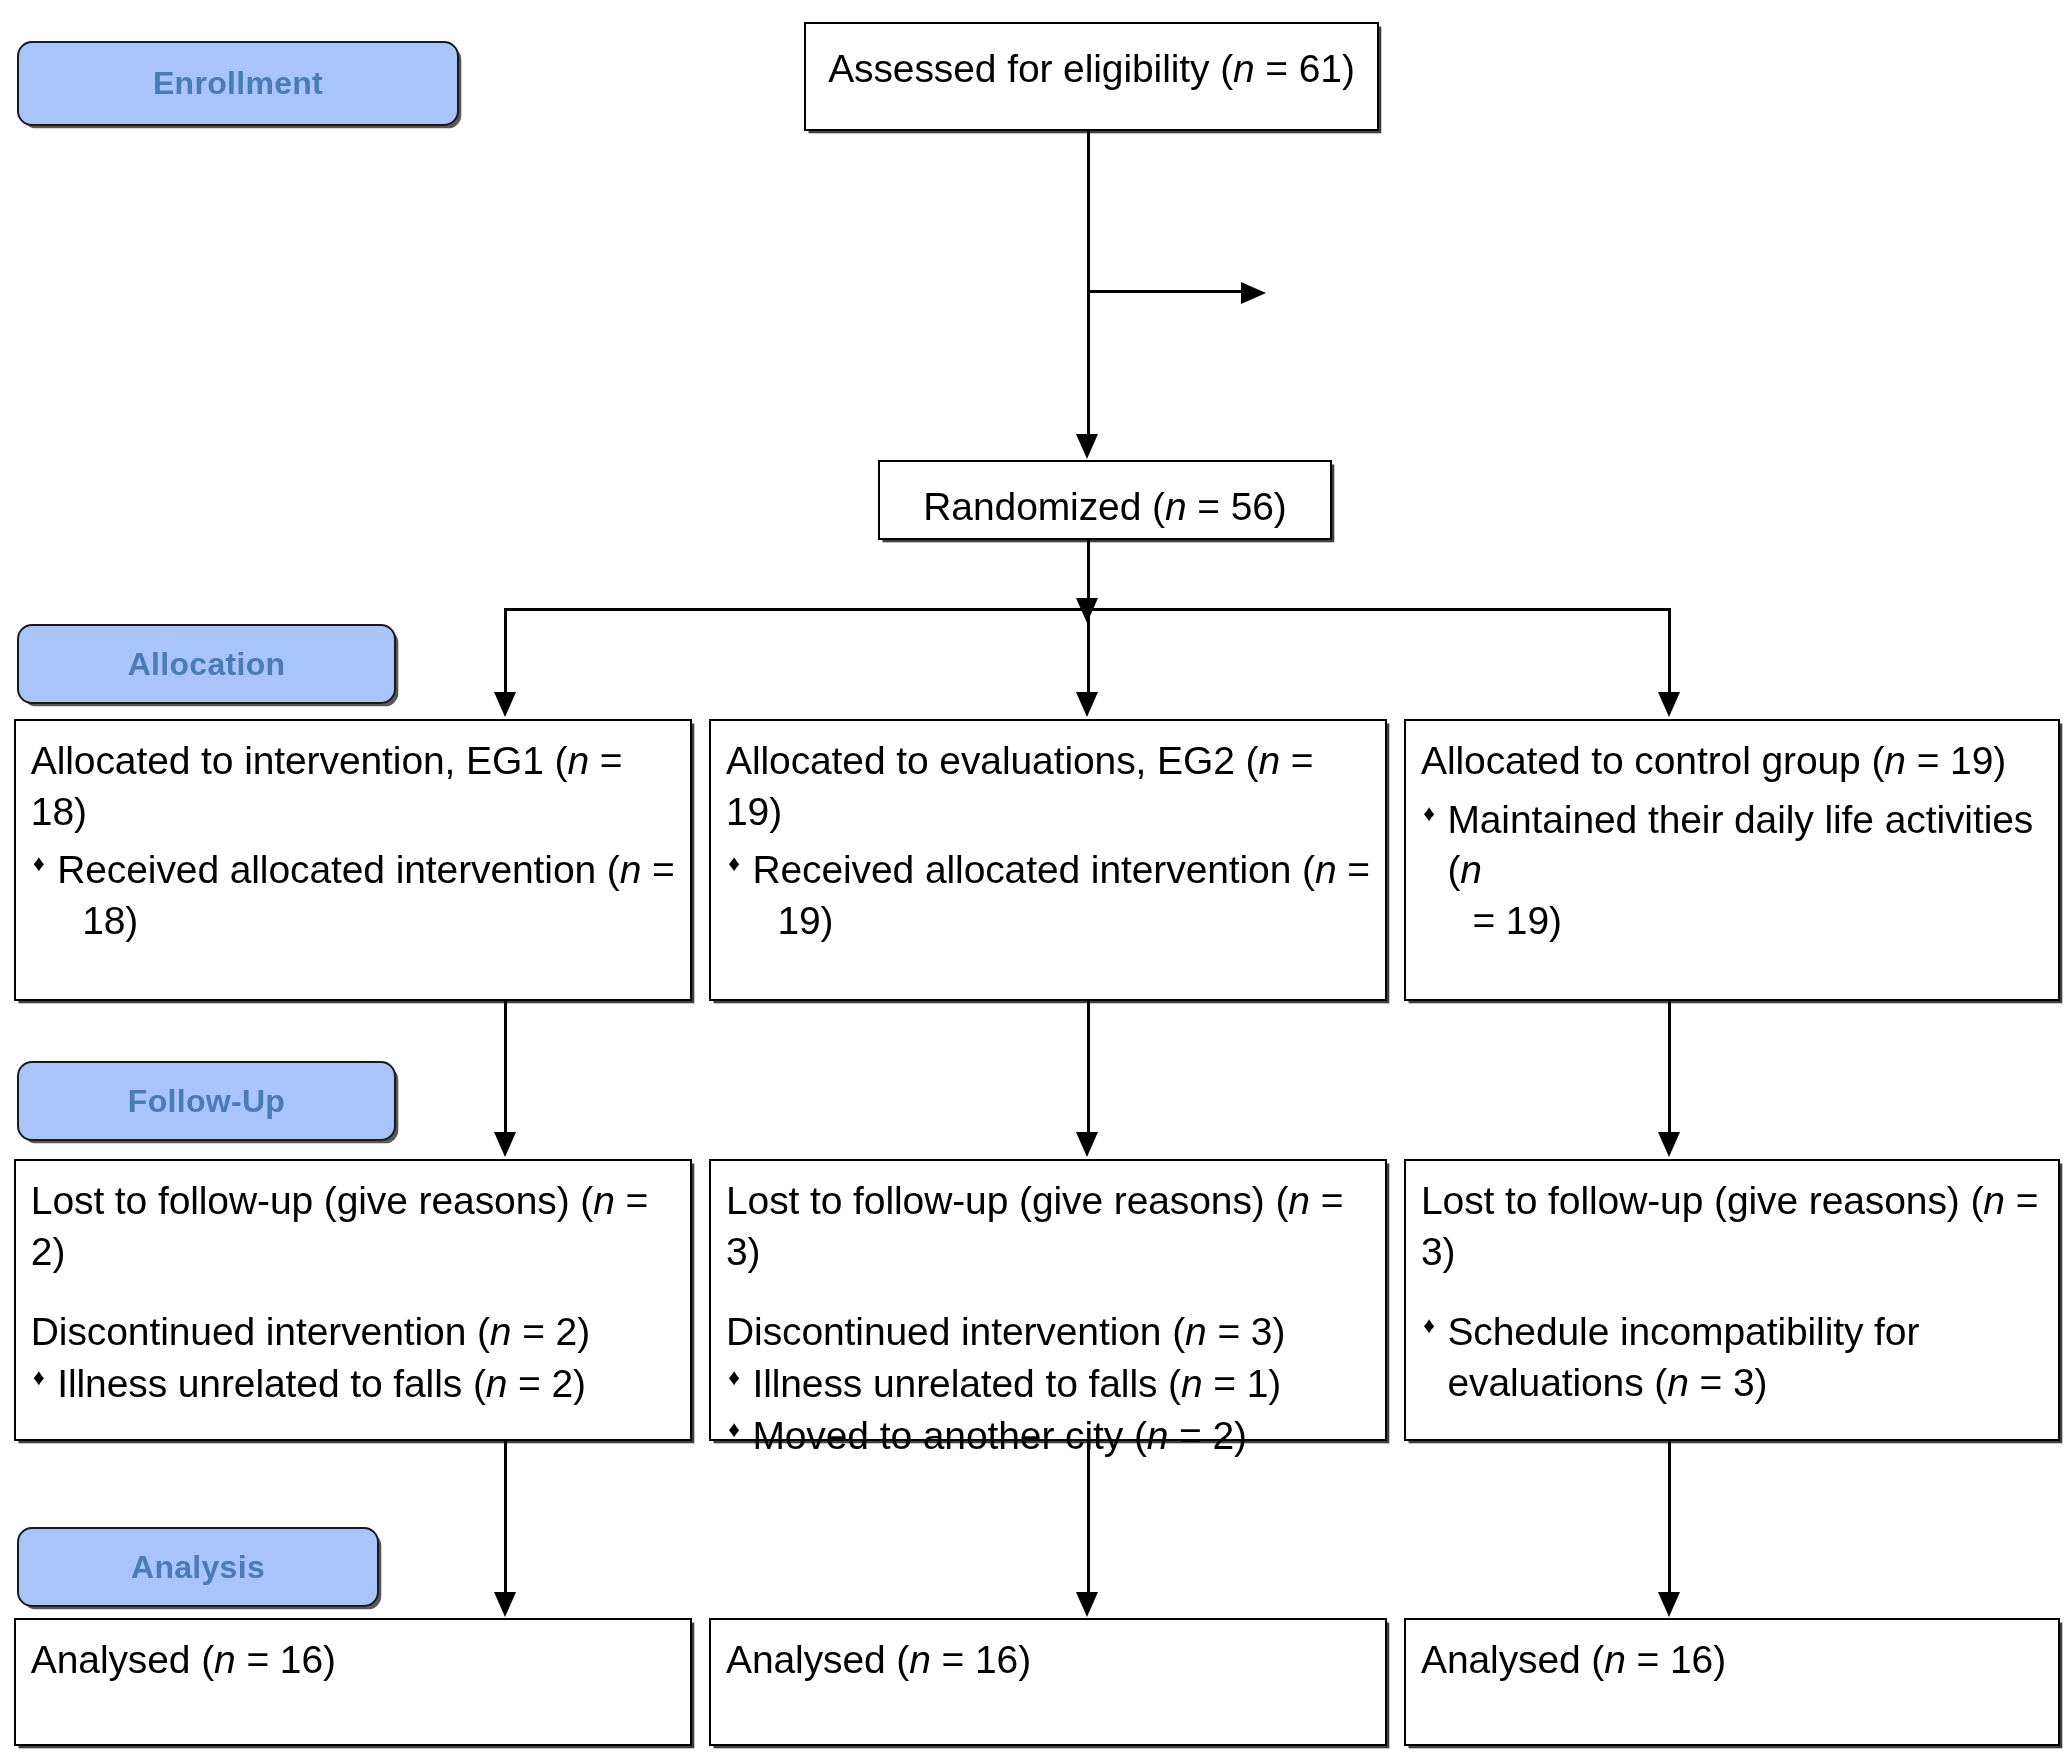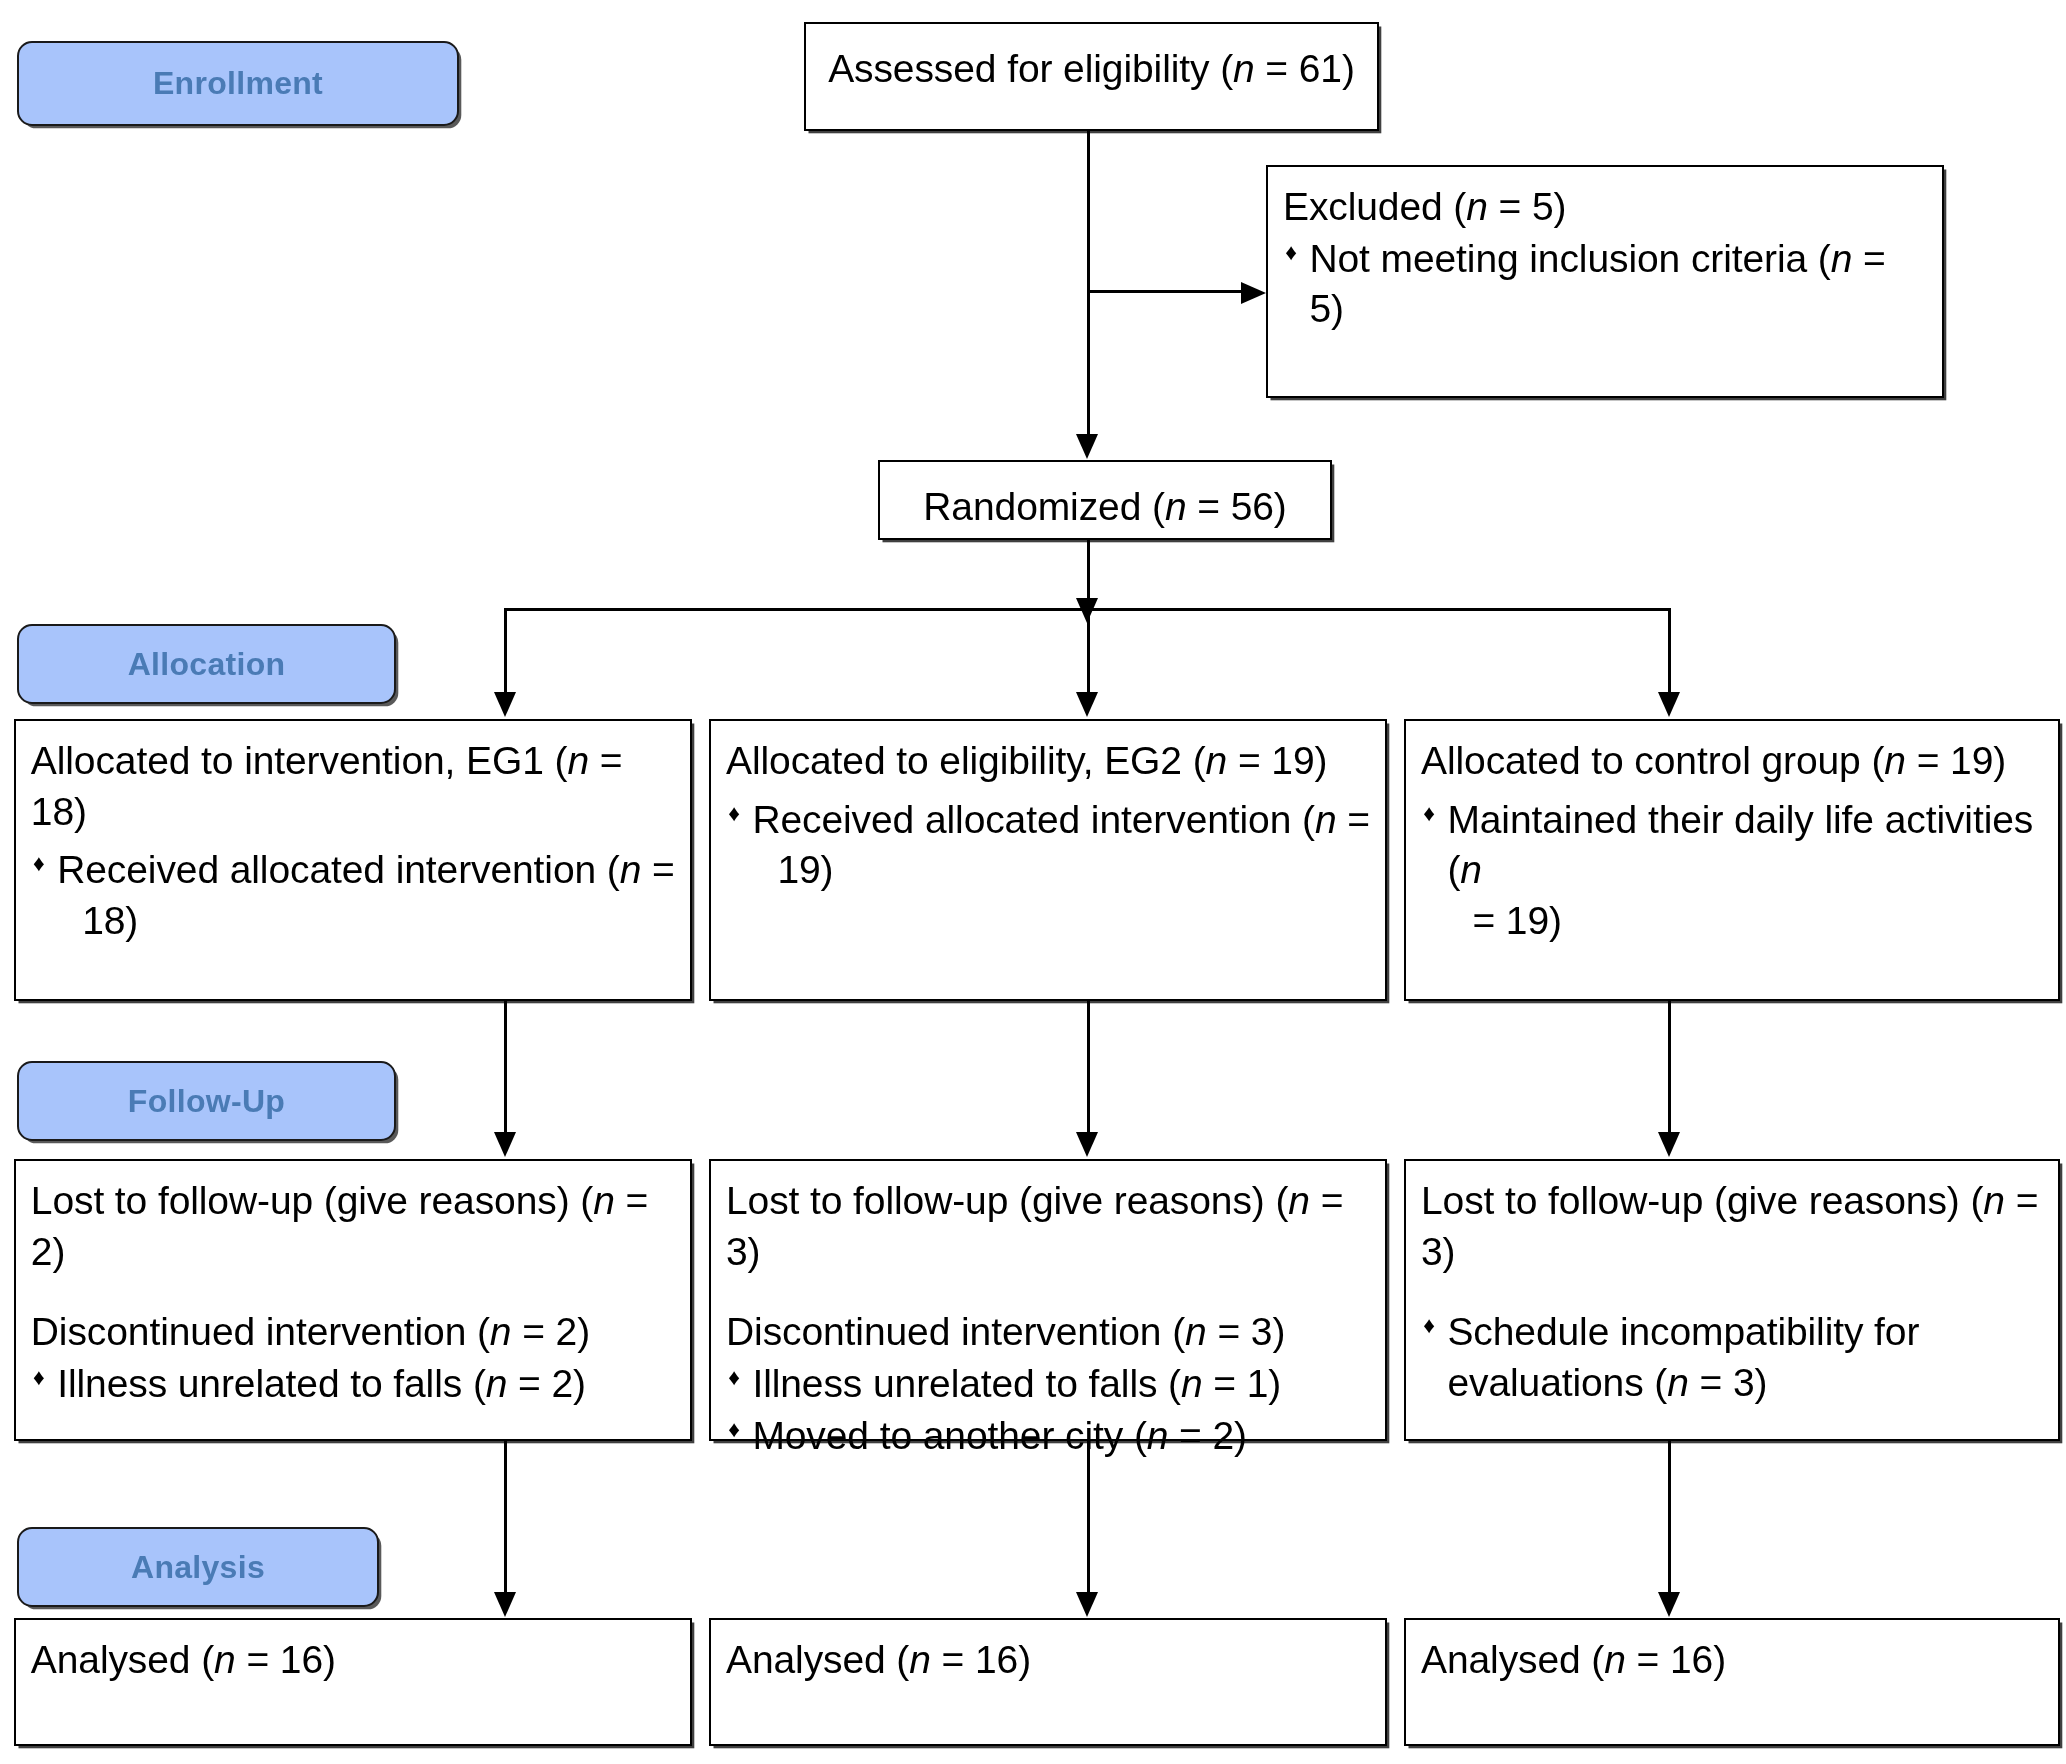--- a/index.html
+++ b/index.html
@@ -115,47 +115,41 @@
   <div class="pill" style="left:17px; top:12.6px; width:442px; height:85px;margin-top:28px;">
     <span>Enrollment</span>
   </div>
 
   <div class="box center" style="left:804px; top:22px; width:575px; height:109px;">
     <div class="body">
       <div class="line"><span>Assessed for eligibility (</span><i class="nv">n</i><span> = 61)</span></div>
     </div>
   </div>
 
-  <div class="box" style="left:1266px; top:165px; width:678px; height:233px;">
-    <div class="body">
-      <div class="line"><span>Excluded (</span><i class="nv">n</i><span> = 5)</span></div>
-      <div class="line bullet"><span>Not meeting inclusion criteria (</span><i class="nv">n</i><span> = 5)</span></div>
-    </div>
-  </div>
 
   <div class="box center" style="left:878px; top:460px; width:454px; height:80px;">
     <div class="body">
       <div class="line"><span>Randomized (</span><i class="nv">n</i><span> = 56)</span></div>
     </div>
   </div>
 
   <div class="pill" style="left:17px; top:624px; width:379px; height:80px;">
     <span>Allocation</span>
   </div>
 
   <div class="box" style="left:13.8px; top:719px; width:678px; height:282px;">
     <div class="body">
       <div class="line"><span>Allocated to intervention, EG1 (</span><i class="nv">n</i><span> = 18)</span></div>
       <div class="line bullet hang"><span>Received allocated intervention (</span><i class="nv">n</i><span> =</span><span class="cont">18)</span></div>
     </div>
   </div>
 
   <div class="box" style="left:709px; top:719px; width:678px; height:282px;">
     <div class="body">
-      <div class="line"><span>Allocated to eligibility, EG2 (</span><i class="nv">n</i><span> = 19)</span></div>
+      <div class="line"><span>Allocated to evaluations, EG2 (</span><i class="nv">n</i><span> = 19)</span></div>
       <div class="line bullet hang"><span>Received allocated intervention (</span><i class="nv">n</i><span> =</span><span class="cont">19)</span></div>
     </div>
   </div>
 
   <div class="box" style="left:1404px; top:719px; width:656px; height:282px;">
     <div class="body">
       <div class="line"><span>Allocated to control group (</span><i class="nv">n</i><span> = 19)</span></div>
       <div class="line bullet hang"><span>Maintained their daily life activities (</span><i class="nv">n</i><span class="cont">= 19)</span></div>
     </div>
   </div>

